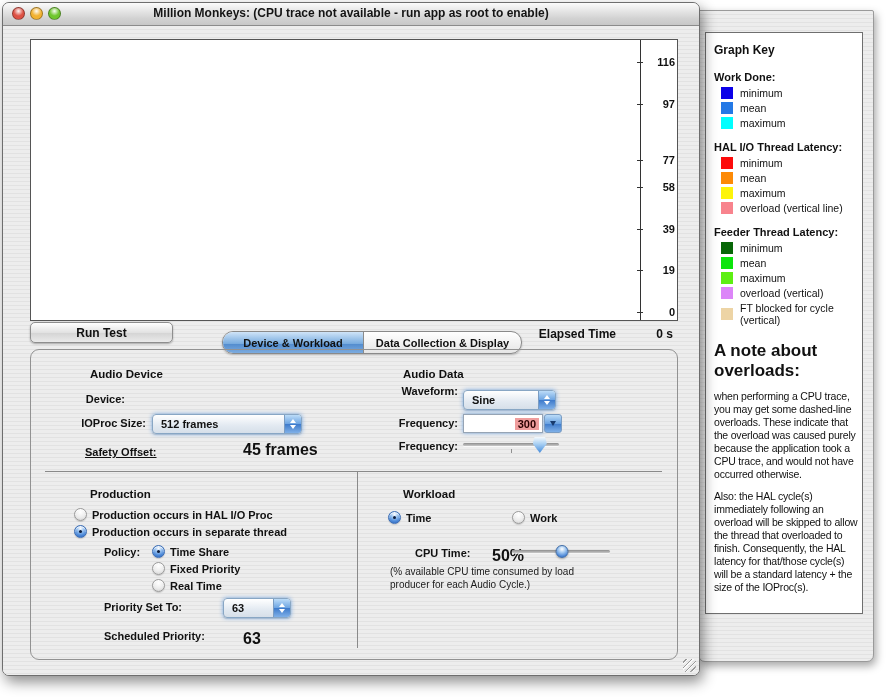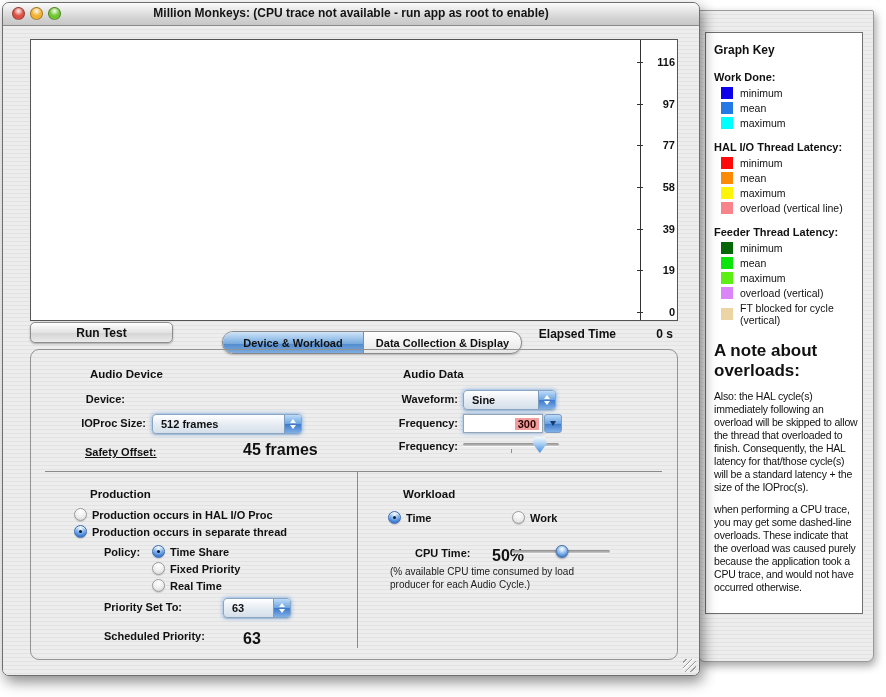--- a/index.html
+++ b/index.html
@@ -42,21 +42,21 @@
   .light.r{--c:#dd5144;} .light.y{--c:#f2b231;} .light.g{--c:#6fc72e;}
   .title-text{text-align:center;line-height:21px;font-size:12px;font-weight:bold;color:#141414;}
   .win-content{position:absolute;left:0;right:0;top:23px;bottom:0;}
 
   
   .graph-box{position:absolute;left:27px;top:13px;width:646px;height:280px;background:#fff;border:1px solid #555;}
   .axis{position:absolute;top:0;bottom:0;right:36px;width:1px;background:#333;}
   .ytick{position:absolute;right:2px;width:31px;text-align:right;font-size:11px;font-weight:bold;
     transform:translateY(-50%);color:#111;}
   .ytick::before{content:"";position:absolute;left:-7px;top:50%;width:6px;height:1px;background:#333;}
-  .t0{top:22px}.t1{top:64px}.t2{top:105px}.t3{top:147px}.t4{top:189px}.t5{top:230px}.t6{top:272px}
+  .t0{top:22px}.t1{top:64px}.t2{top:120px}.t3{top:147px}.t4{top:189px}.t5{top:230px}.t6{top:272px}
 
   
   .aqua-btn{position:absolute;box-sizing:border-box;border:1px solid #8e8e8e;border-radius:5px;
     background:linear-gradient(#ffffff,#e2e2e2 50%,#d4d4d4 52%,#eaeaea);
     box-shadow:0 1px 2px rgba(0,0,0,.3);
     font:bold 12px "Liberation Sans",sans-serif;display:flex;align-items:center;justify-content:center;}
   .run-btn{left:27px;top:296px;width:143px;height:21px;}
   .tabs{position:absolute;left:219px;top:305px;height:21px;display:flex;
     border:1px solid #8a8a8a;border-radius:11px;overflow:hidden;
     background:linear-gradient(#ffffff,#e6e6e6);box-shadow:0 1px 2px rgba(0,0,0,.25);}
@@ -184,22 +184,22 @@
     <div class="key-row">
       <span class="swatch" style="background: rgb(220, 133, 248);"></span>
       <span>overload (vertical)</span>
       </div>
     <div class="key-row">
       <span class="swatch" style="background: rgb(237, 212, 165);"></span>
       <span>FT blocked for cycle (vertical)</span>
       </div>
 
     <div class="note-h">A note about overloads:</div>
+    <p class="note-p">when performing a CPU trace, you may get some dashed-line overloads.  These indicate that the overload was caused purely because the application took a CPU trace, and would not have occurred otherwise.</p>
     <p class="note-p">Also: the HAL cycle(s) immediately following an overload will be skipped to allow the thread that overloaded to finish. Consequently, the HAL latency for that/those cycle(s) will be a standard latency + the size of the IOProc(s).</p>
-    <p class="note-p">when performing a CPU trace, you may get some dashed-line overloads.  These indicate that the overload was caused purely because the application took a CPU trace, and would not have occurred otherwise.</p>
   </div>
 </div>
 
 <div class="window">
   <div class="titlebar">
     <div class="lights">
       <span class="light r"></span>
       <span class="light y"></span>
       <span class="light g"></span>
     </div>
@@ -236,21 +236,21 @@
         <span>512 frames</span>
         <span class="cap">
             <i class="arr-up"></i>
             <i class="arr-dn"></i>
           </span>
       </div>
       <div class="lbl" style="left:54px;top:96px;text-decoration:underline;">Safety Offset:</div>
       <div class="val" style="left:212px;top:91px;">45 frames</div>
 
       <div class="sec-h" style="left:372px;top:18px;">Audio Data</div>
-      <div class="lbl right" style="left:340px;top:43px;width:87px;text-align:right;">Waveform:</div>
+      <div class="lbl right" style="left:340px;top:35px;width:87px;text-align:right;">Waveform:</div>
       <div class="popup" style="left:432px;top:40px;width:93px;">
         <span>Sine</span>
         <span class="cap">
             <i class="arr-up"></i>
             <i class="arr-dn"></i>
           </span>
       </div>
       <div class="lbl right" style="left:340px;top:67px;width:87px;">Frequency:</div>
       <div class="combo-field" style="left:432px;top:64px;width:80px;">
         <span class="combo-sel">300</span>

